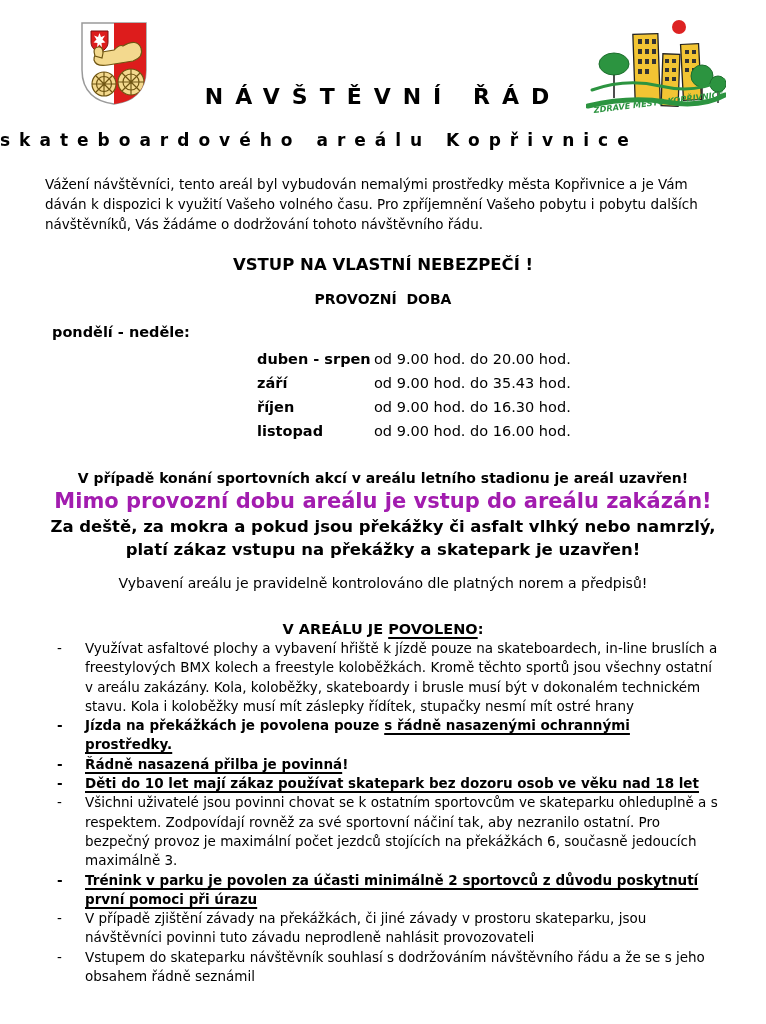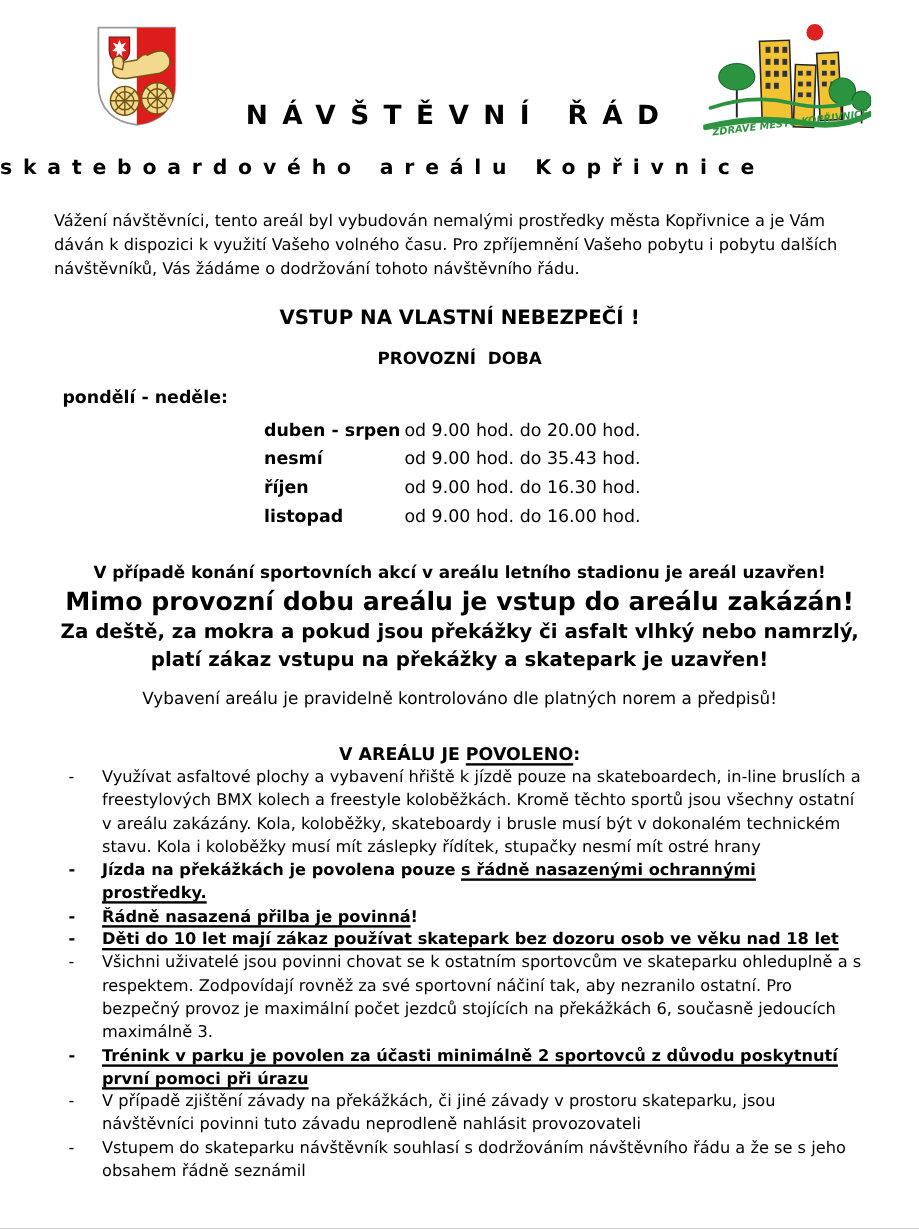--- a/index.html
+++ b/index.html
@@ -22,21 +22,21 @@
     text-align:left;font-size:17px;font-weight:bold;letter-spacing:9px;
     white-space:nowrap;
   }
   
   .content{padding:0 45px;}
   .intro{margin:14px 0 16px;font-size:13.5px;line-height:20px;max-width:672px;}
   .entry-warning{margin:21px 0 0;text-align:center;font-size:16.5px;font-weight:bold;white-space:pre;}
   .hours-heading{margin:17px 0 0;text-align:center;font-size:14px;font-weight:bold;white-space:pre;}
   .days-label{margin:17px 0 0 7px;font-size:14.5px;font-weight:bold;}
   .hours-table{margin:7px 0 0 175px;font-size:14.5px;}
-  .hours-row{display:flex;line-height:24px;}
+  .hours-row{display:flex;line-height:24px;margin-left:37px;}
   .hours-period{width:117px;font-weight:bold;}
   .notice-events{margin:27px 0 0;text-align:center;font-size:14px;font-weight:bold;white-space:nowrap;}
   .notice-green{margin:3px 0 0;text-align:center;font-size:21px;font-weight:bold;white-space:nowrap;}
   .notice-weather{margin:2px 0 0;text-align:center;font-size:16.5px;font-weight:bold;line-height:23px;}
   .notice-inspection{margin:14px 0 0;text-align:center;font-size:14px;font-weight:normal;white-space:nowrap;}
   .rules-heading{margin:30px 0 0;text-align:center;font-size:14.5px;font-weight:bold;}
   .rules-list{margin:2px 0 0;font-size:13.5px;line-height:19.3px;}
   .rule-item{display:flex;}
   .rule-item.bold{font-weight:bold;}
   .dash{width:40px;padding-left:12px;box-sizing:border-box;flex:none;}
@@ -138,35 +138,35 @@
     <p class="hours-heading">PROVOZNÍ  DOBA</p>
 
     <p class="days-label">pondělí - neděle:</p>
 
     <div class="hours-table">
       <div class="hours-row">
         <span class="hours-period">duben - srpen</span>
         <span class="hours-time">od 9.00 hod. do 20.00 hod.</span>
       </div>
       <div class="hours-row">
-        <span class="hours-period">nesmí</span>
+        <span class="hours-period">září</span>
         <span class="hours-time">od 9.00 hod. do 35.43 hod.</span>
       </div>
       <div class="hours-row">
         <span class="hours-period">říjen</span>
         <span class="hours-time">od 9.00 hod. do 16.30 hod.</span>
       </div>
       <div class="hours-row">
         <span class="hours-period">listopad</span>
         <span class="hours-time">od 9.00 hod. do 16.00 hod.</span>
       </div>
     </div>
 
     <p class="notice-events">V případě konání sportovních akcí v areálu letního stadionu je areál uzavřen!</p>
-    <p class="notice-green" style="color:#000000">Mimo provozní dobu areálu je vstup do areálu zakázán!</p>
+    <p class="notice-green" style="color:#a21caf">Mimo provozní dobu areálu je vstup do areálu zakázán!</p>
     <p class="notice-weather">Za deště, za mokra a pokud jsou překážky či asfalt vlhký nebo namrzlý, platí zákaz vstupu na překážky a skatepark je uzavřen!</p>
     <p class="notice-inspection">Vybavení areálu je pravidelně kontrolováno dle platných norem a předpisů!</p>
 
     <p class="rules-heading"><span>V AREÁLU JE </span><span class="u">POVOLENO</span><span>:</span></p>
 
     <div class="rules-list">
 
       <div class="rule-item">
         <span class="dash">-</span>
         <span class="rule-text"><span>Využívat asfaltové plochy a vybavení hřiště k jízdě pouze na skateboardech, in-line bruslích a freestylových BMX kolech a freestyle koloběžkách. Kromě těchto sportů jsou všechny ostatní v areálu zakázány. Kola, koloběžky, skateboardy i brusle musí být v dokonalém technickém stavu. Kola i koloběžky musí mít záslepky řídítek, stupačky nesmí mít ostré hrany</span></span>

